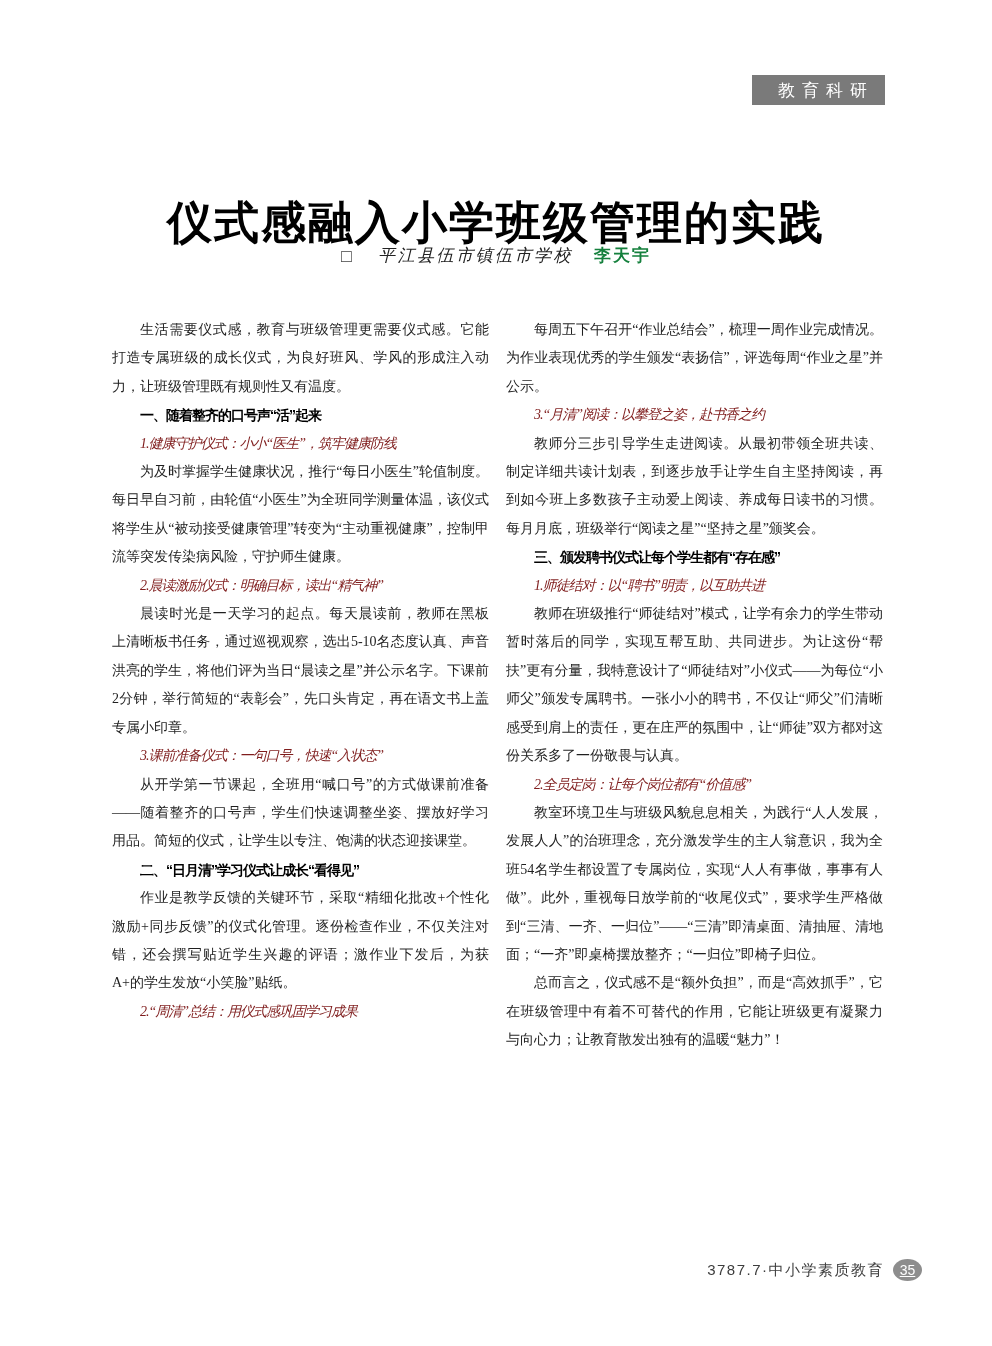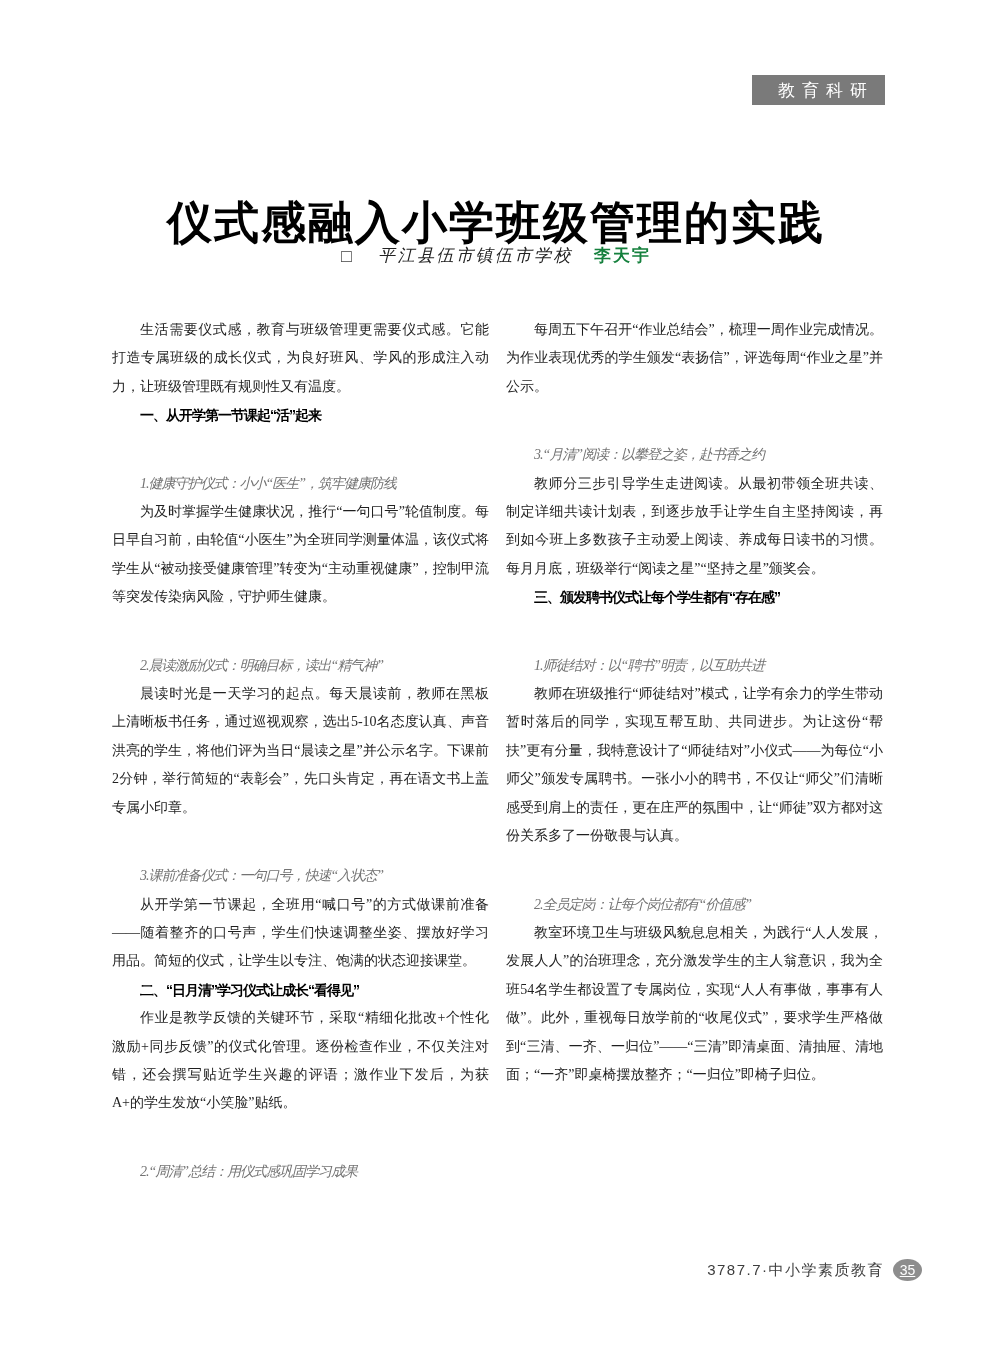--- a/index.html
+++ b/index.html
@@ -53,23 +53,22 @@
     width:377px;font-size:14px;line-height:28.4px;
     text-align:justify;color:#1f1f1f;
   }
   .col p{margin:0;text-indent:2em;}
   .col .paragraph{font-family:"Liberation Serif","DejaVu Serif",serif;}
   .col .heading{
     font-weight:bold;color:#000000;letter-spacing:-1px;
     font-family:"Liberation Sans","DejaVu Sans",sans-serif;
   }
   .col .subheading{
-    font-style:italic;letter-spacing:-1px;color:#737373;
+    font-style:italic;letter-spacing:-1px;color:#7f1d1d;
     font-family:"Liberation Serif","DejaVu Serif",serif;
-    margin-top:40px;
   }
 
   
   .footer{
     position:absolute;top:1258px;right:70px;height:24px;
     display:flex;align-items:center;gap:9px;
   }
   .footer .issue{
     font-size:15px;color:#3d3d3d;letter-spacing:1.5px;
     font-family:"Liberation Sans","DejaVu Sans",sans-serif;
@@ -90,40 +89,41 @@
 
   <h1 class="title">仪式感融入小学班级管理的实践</h1>
 
   <div class="byline">
     <span class="marker">□</span><span class="affiliation">平江县伍市镇伍市学校</span><span class="author">李天宇</span>
   </div>
 
   <div class="columns">
     <div class="col">
         <p class="paragraph">生活需要仪式感，教育与班级管理更需要仪式感。它能打造专属班级的成长仪式，为良好班风、学风的形成注入动力，让班级管理既有规则性又有温度。</p>
-        <p class="heading">一、从开学第一节课起“活”起来</p>
+        <p class="heading">一、随着整齐的口号声“活”起来</p>
         <p class="subheading">1.健康守护仪式：小小“医生”，筑牢健康防线</p>
-        <p class="paragraph">为及时掌握学生健康状况，推行“一句口号”轮值制度。每日早自习前，由轮值“小医生”为全班同学测量体温，该仪式将学生从“被动接受健康管理”转变为“主动重视健康”，控制甲流等突发传染病风险，守护师生健康。</p>
+        <p class="paragraph">为及时掌握学生健康状况，推行“每日小医生”轮值制度。每日早自习前，由轮值“小医生”为全班同学测量体温，该仪式将学生从“被动接受健康管理”转变为“主动重视健康”，控制甲流等突发传染病风险，守护师生健康。</p>
         <p class="subheading">2.晨读激励仪式：明确目标，读出“精气神”</p>
         <p class="paragraph">晨读时光是一天学习的起点。每天晨读前，教师在黑板上清晰板书任务，通过巡视观察，选出5-10名态度认真、声音洪亮的学生，将他们评为当日“晨读之星”并公示名字。下课前2分钟，举行简短的“表彰会”，先口头肯定，再在语文书上盖专属小印章。</p>
         <p class="subheading">3.课前准备仪式：一句口号，快速“入状态”</p>
         <p class="paragraph">从开学第一节课起，全班用“喊口号”的方式做课前准备——随着整齐的口号声，学生们快速调整坐姿、摆放好学习用品。简短的仪式，让学生以专注、饱满的状态迎接课堂。</p>
         <p class="heading">二、“日月清”学习仪式让成长“看得见”</p>
         <p class="paragraph">作业是教学反馈的关键环节，采取“精细化批改+个性化激励+同步反馈”的仪式化管理。逐份检查作业，不仅关注对错，还会撰写贴近学生兴趣的评语；激作业下发后，为获A+的学生发放“小笑脸”贴纸。</p>
         <p class="subheading">2.“周清”总结：用仪式感巩固学习成果</p>
       </div>
     <div class="col">
         <p class="paragraph">每周五下午召开“作业总结会”，梳理一周作业完成情况。为作业表现优秀的学生颁发“表扬信”，评选每周“作业之星”并公示。</p>
         <p class="subheading">3.“月清”阅读：以攀登之姿，赴书香之约</p>
         <p class="paragraph">教师分三步引导学生走进阅读。从最初带领全班共读、制定详细共读计划表，到逐步放手让学生自主坚持阅读，再到如今班上多数孩子主动爱上阅读、养成每日读书的习惯。每月月底，班级举行“阅读之星”“坚持之星”颁奖会。</p>
         <p class="heading">三、颁发聘书仪式让每个学生都有“存在感”</p>
         <p class="subheading">1.师徒结对：以“聘书”明责，以互助共进</p>
         <p class="paragraph">教师在班级推行“师徒结对”模式，让学有余力的学生带动暂时落后的同学，实现互帮互助、共同进步。为让这份“帮扶”更有分量，我特意设计了“师徒结对”小仪式——为每位“小师父”颁发专属聘书。一张小小的聘书，不仅让“师父”们清晰感受到肩上的责任，更在庄严的氛围中，让“师徒”双方都对这份关系多了一份敬畏与认真。</p>
         <p class="subheading">2.全员定岗：让每个岗位都有“价值感”</p>
         <p class="paragraph">教室环境卫生与班级风貌息息相关，为践行“人人发展，发展人人”的治班理念，充分激发学生的主人翁意识，我为全班54名学生都设置了专属岗位，实现“人人有事做，事事有人做”。此外，重视每日放学前的“收尾仪式”，要求学生严格做到“三清、一齐、一归位”——“三清”即清桌面、清抽屉、清地面；“一齐”即桌椅摆放整齐；“一归位”即椅子归位。</p>
+        <p class="paragraph">总而言之，仪式感不是“额外负担”，而是“高效抓手”，它在班级管理中有着不可替代的作用，它能让班级更有凝聚力与向心力；让教育散发出独有的温暖“魅力”！</p>
       </div>
   </div>
 
   <div class="footer">
     <span class="issue">3787.7·中小学素质教育</span>
     <span class="page-num">35</span>
   </div>
 
 </div>
 

